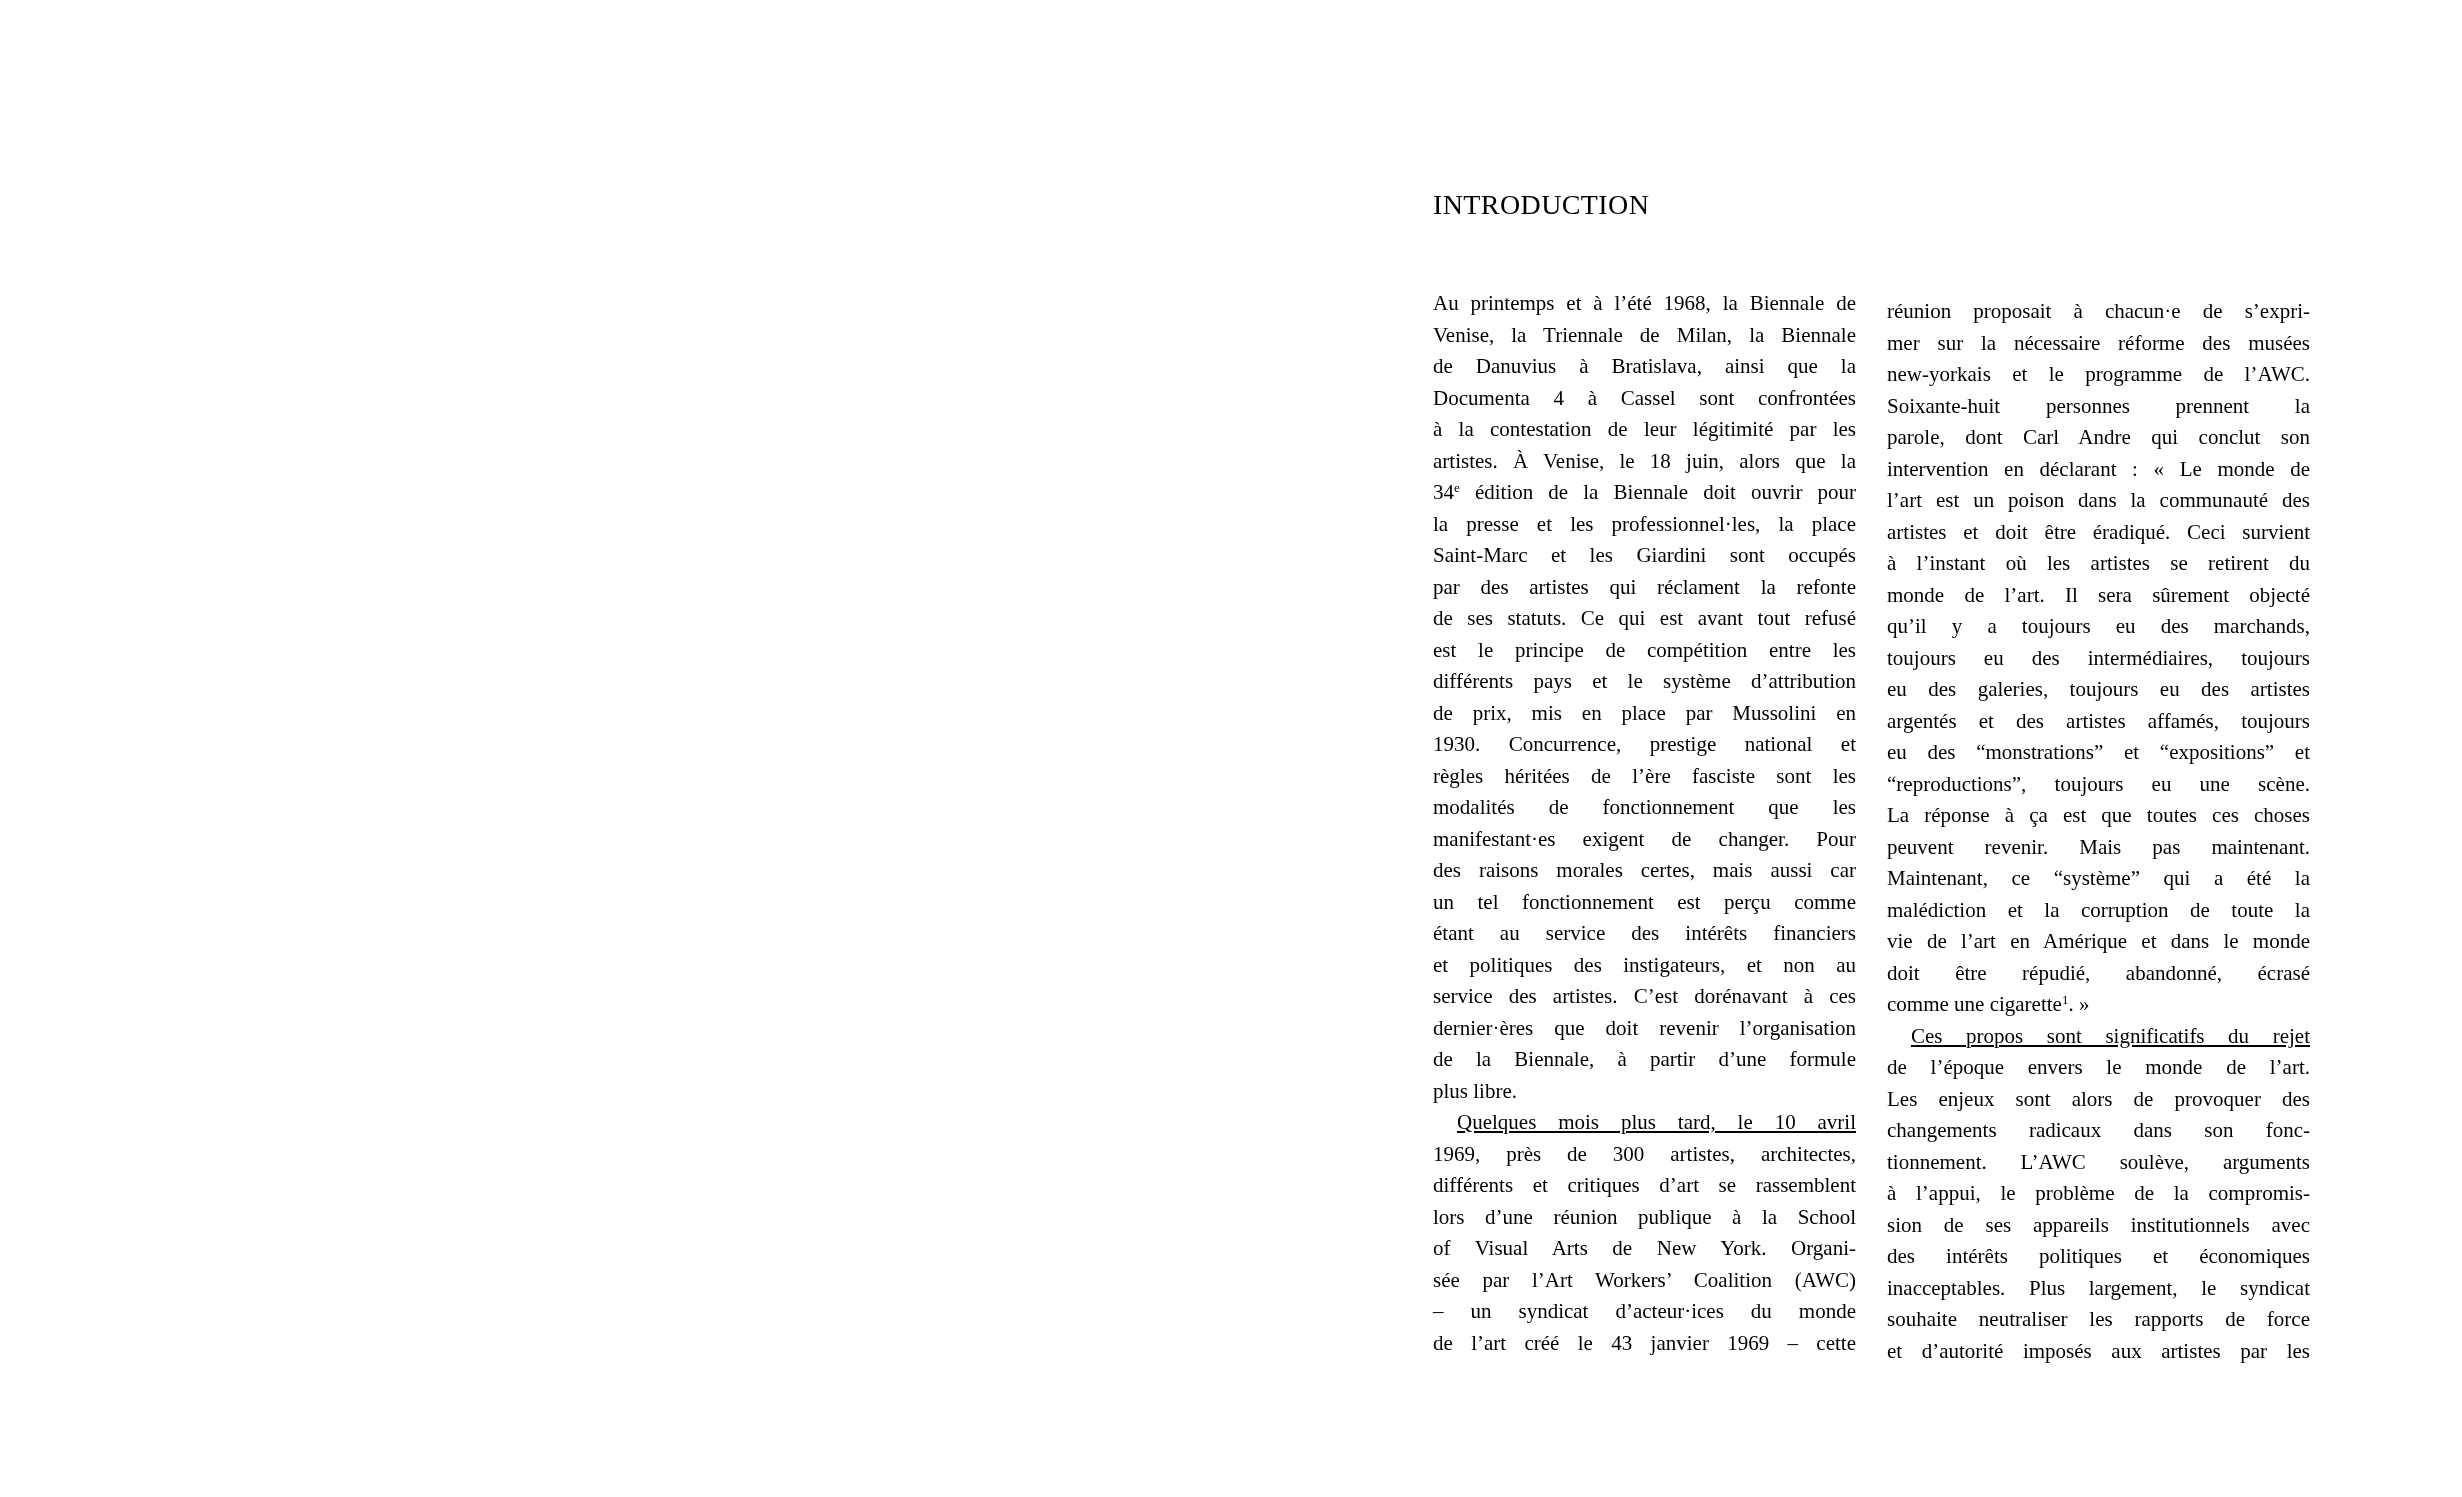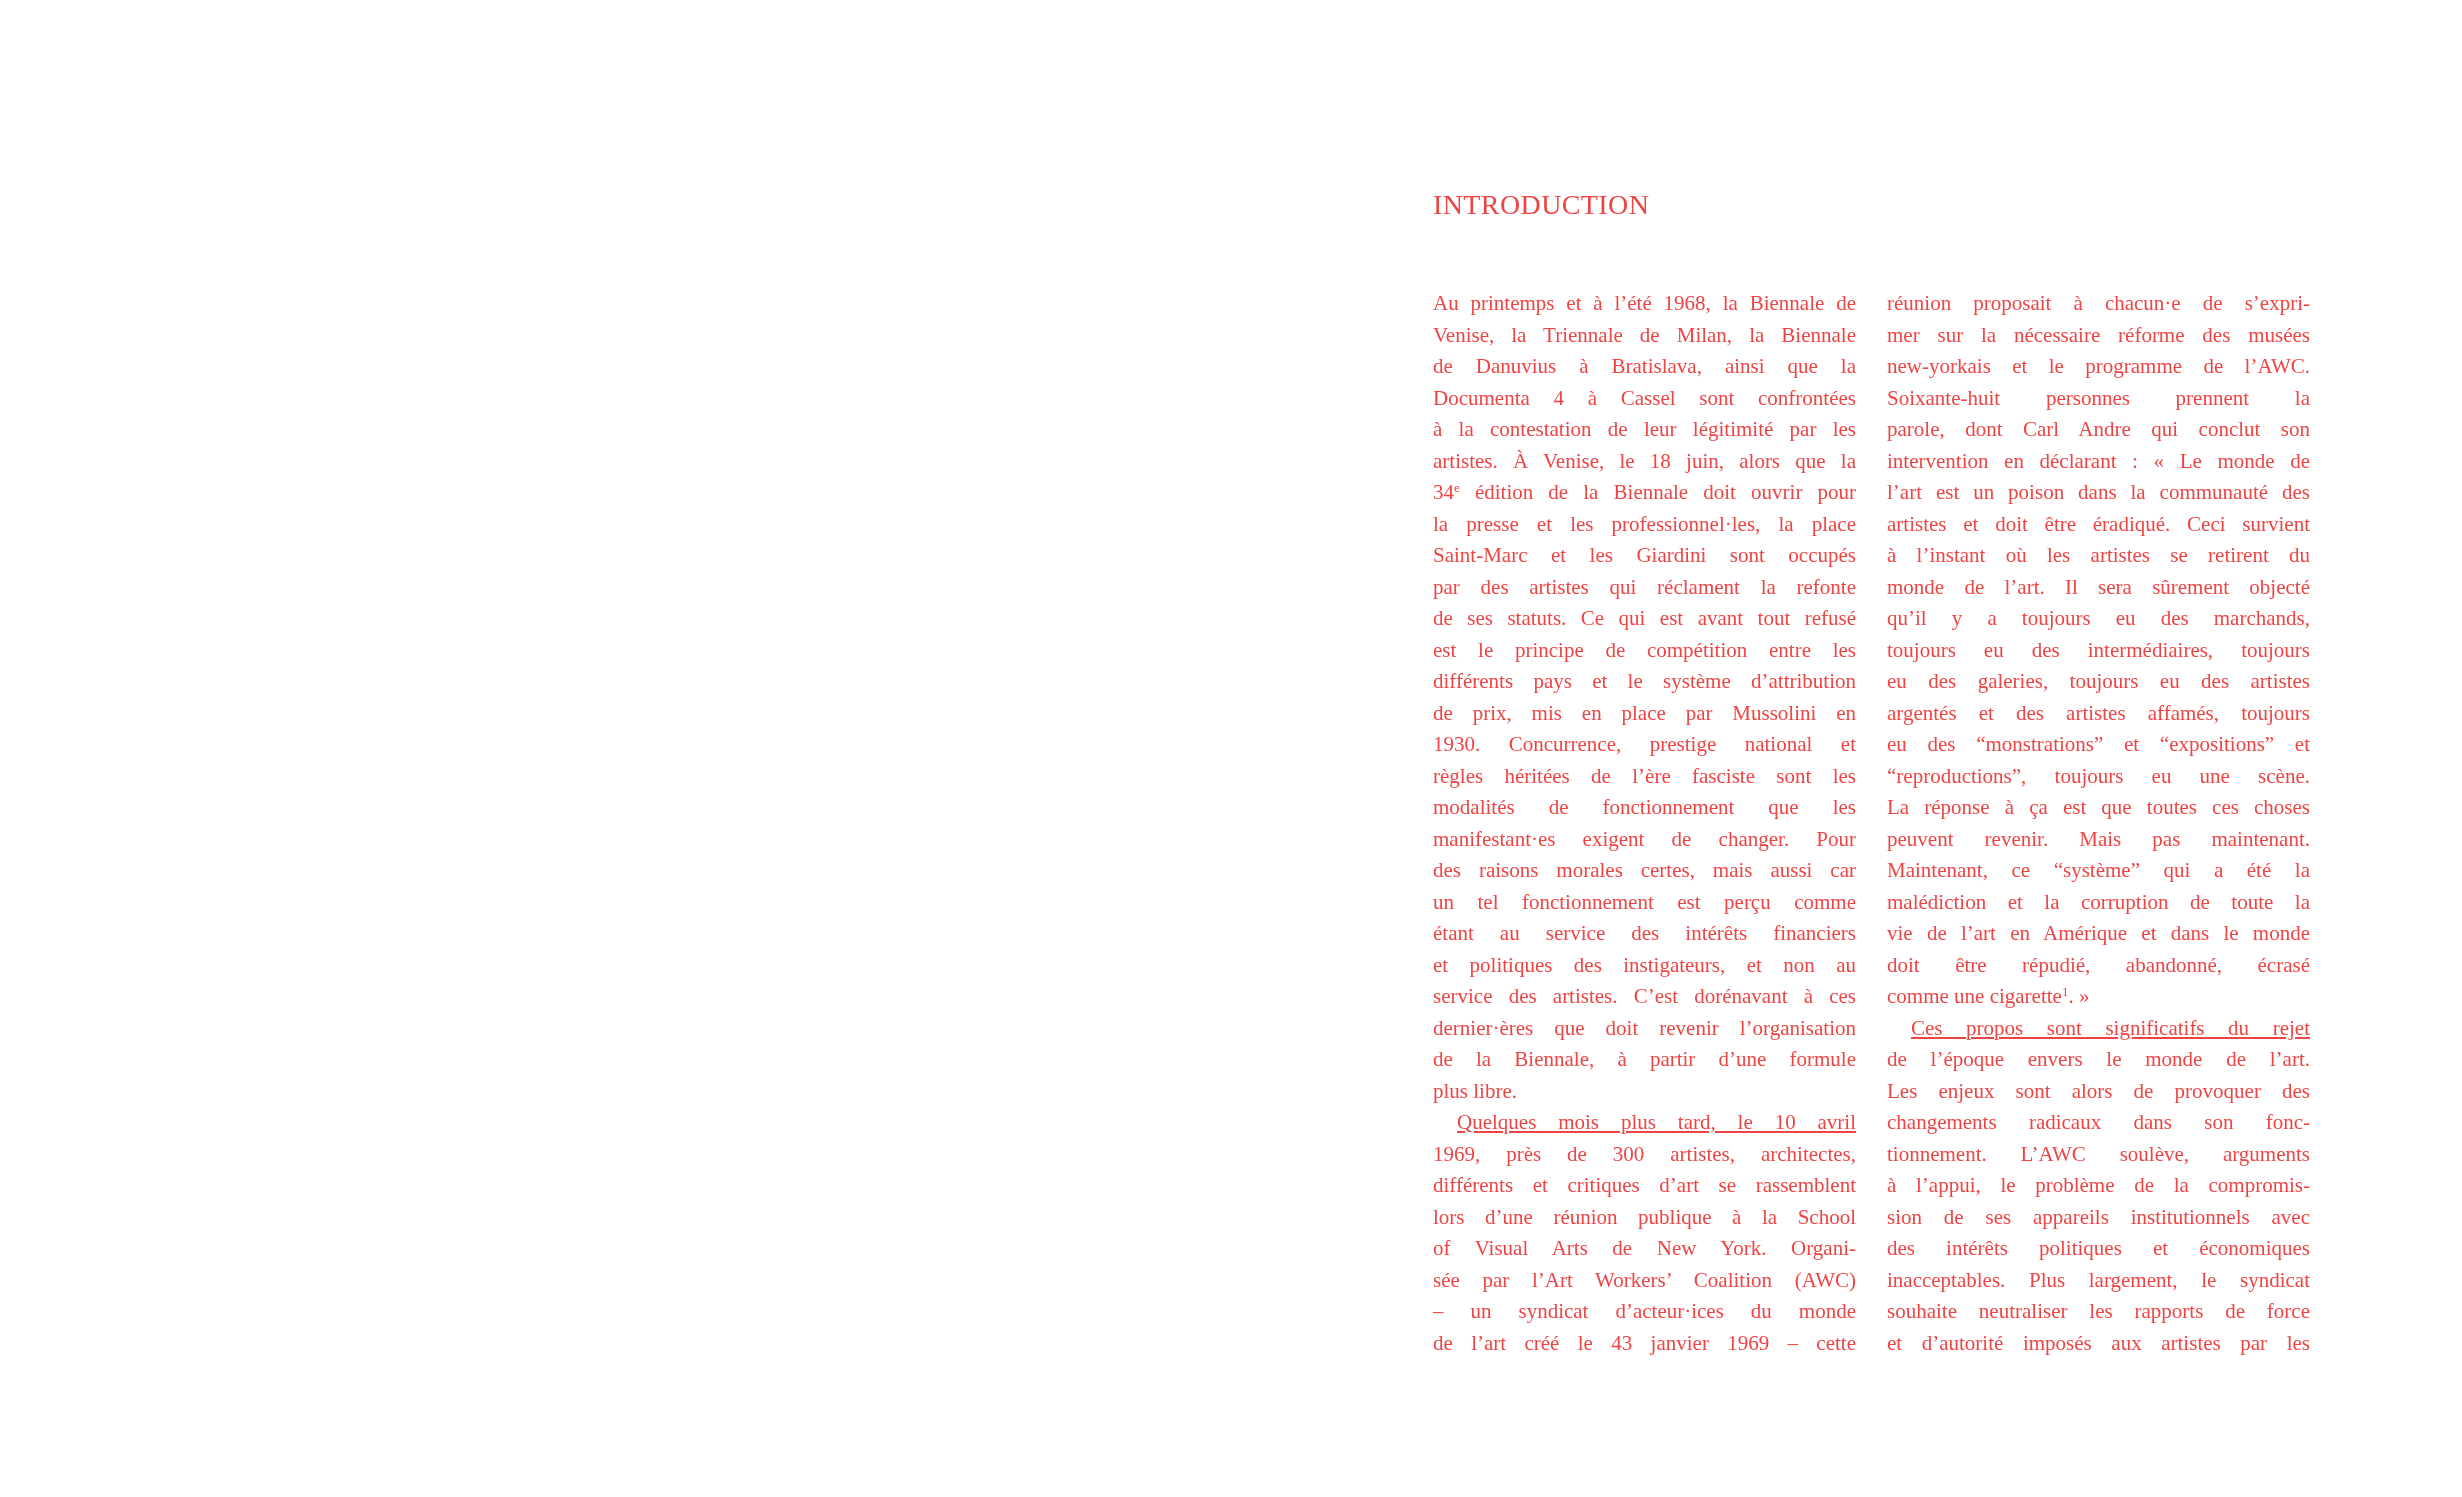--- a/index.html
+++ b/index.html
@@ -7,40 +7,40 @@
     padding: 0;
     background: #ffffff;
   }
   .page {
     position: relative;
     width: 2462px;
     height: 1497px;
     background: #ffffff;
     overflow: hidden;
     font-family: "Liberation Serif", "DejaVu Serif", serif;
-    color: #ef4444;
+    color: #000000;
   }
   .title {
     position: absolute;
     left: 1433px;
     top: 188px;
     margin: 0;
     font-size: 28px;
     font-weight: normal;
     letter-spacing: 0.4px;
     line-height: 34px;
     white-space: nowrap;
   }
   .col {
     position: absolute;
     top: 288px;
     width: 423px;
   }
   .col1 { left: 1433px; }
-  .col2 { left: 1887px; }
+  .col2 { left: 1887px; margin-top: 8px; }
   .line {
     font-size: 21px;
     line-height: 31.5px;
     height: 31.5px;
     text-align: justify;
     text-align-last: justify;
     overflow: visible;
   }
   .line.pend {
     text-align-last: left;

